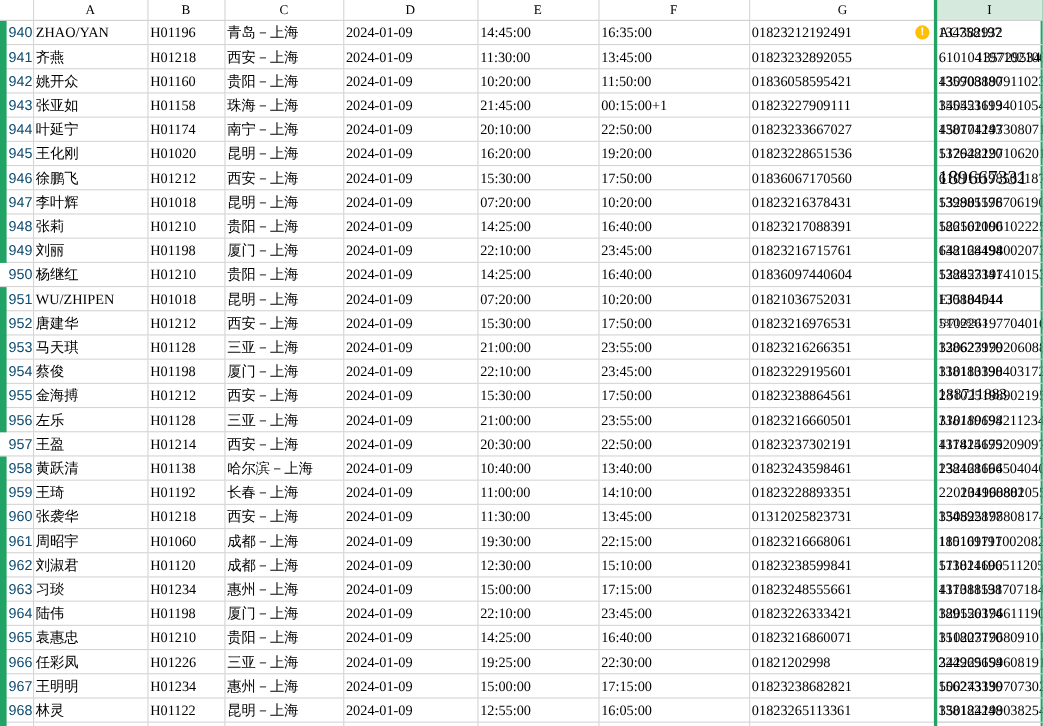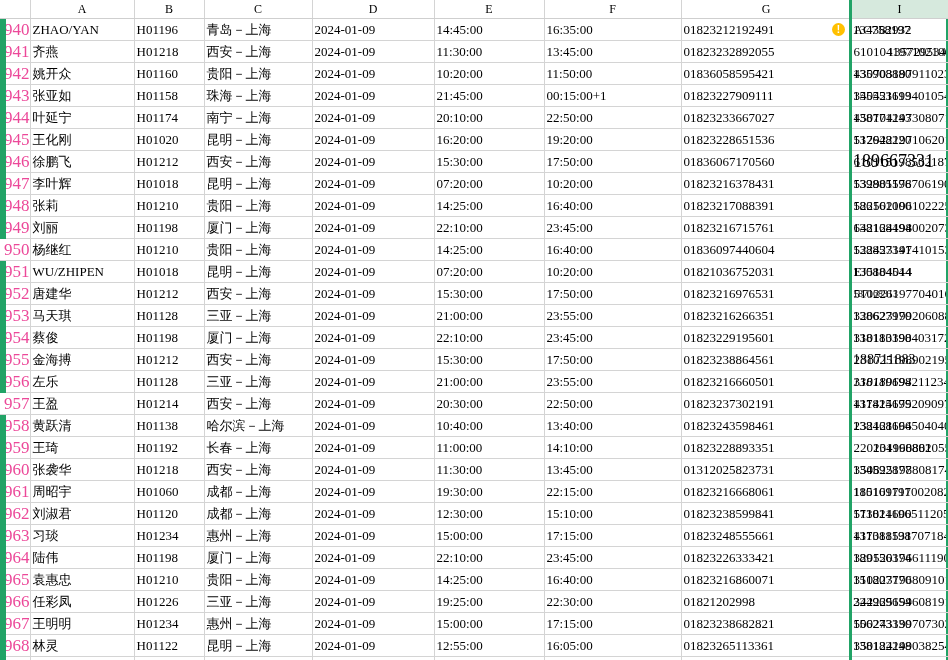--- a/index.html
+++ b/index.html
@@ -45,23 +45,23 @@
     text-align: center;
     font-size: 12px;
     color: #000;
     height: 18px;
     line-height: 18px;
   }
   td.rowhead {
     background: #ffffff;
     text-align: right;
     padding-right: 3px;
-    font-size: 17px;
-    color: #ec4899;
-    font-family: Liberation Serif, serif;
+    font-size: 13px;
+    color: #0c4a6e;
+    font-family: Liberation Sans, sans-serif;
     border-right: 1px solid #cfcfcf;
     width: 30px;
   }
   td.selrow {
     font-weight: bold;
   }
   
   .c-row  { width: 30px; }
   .c-a    { width: 104px; }
   .c-b    { width: 70px; }

